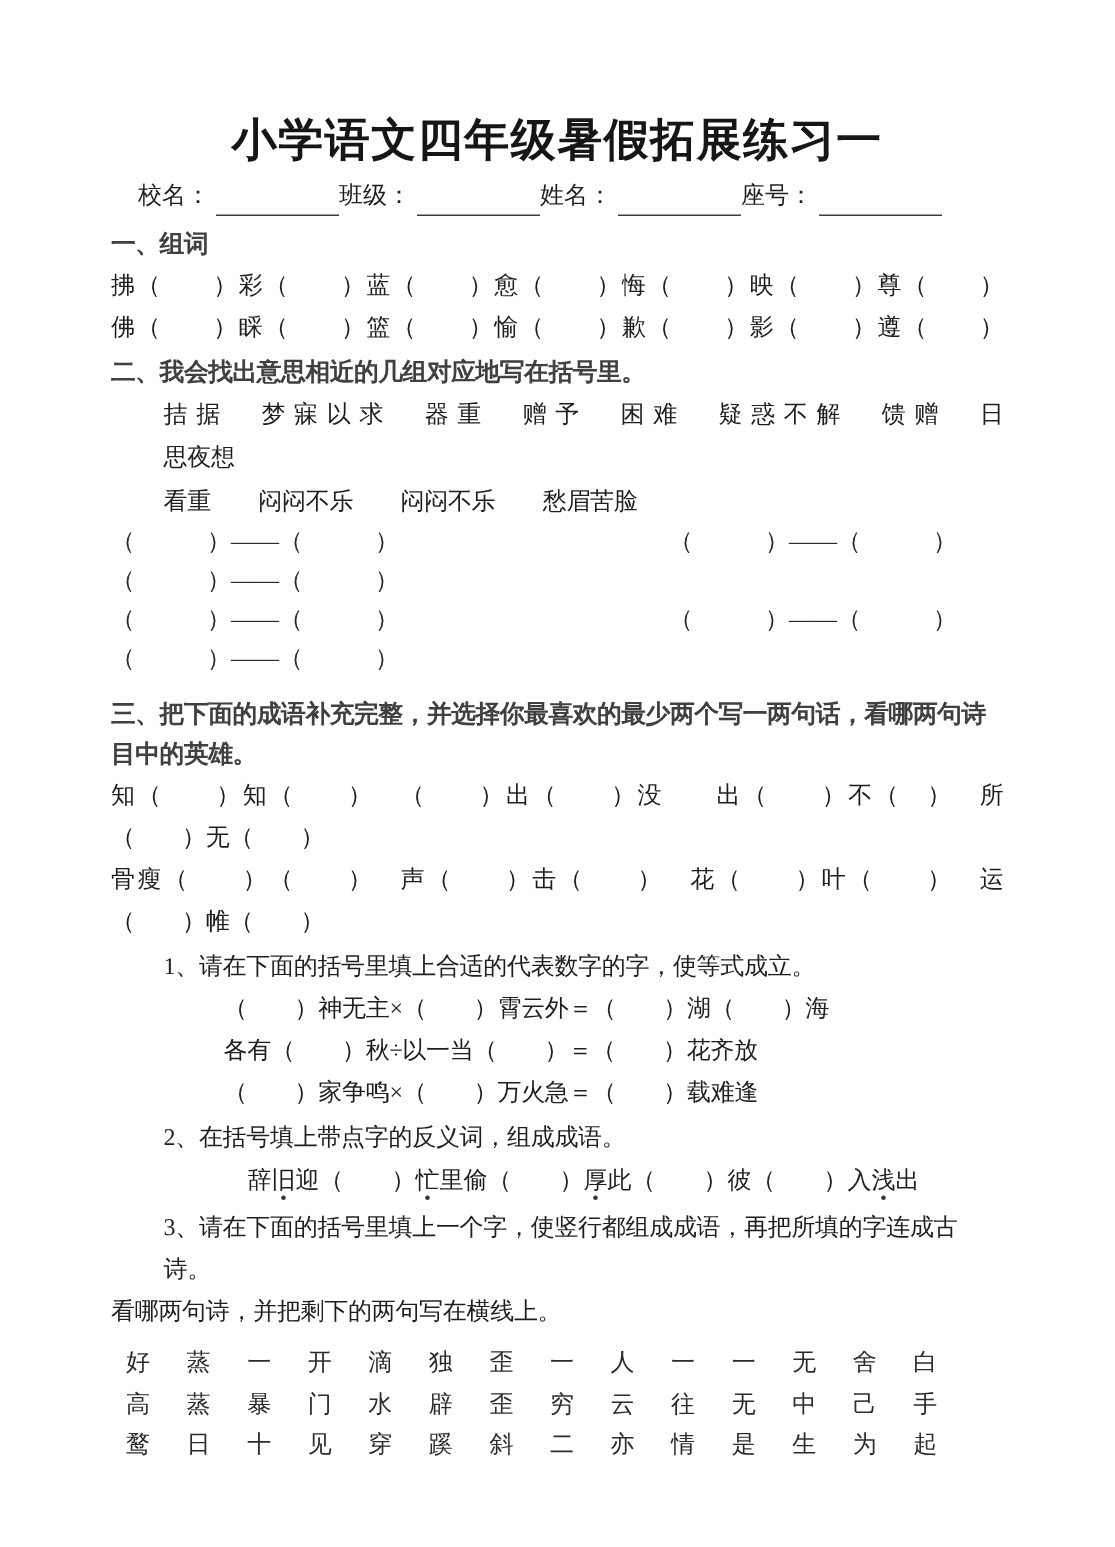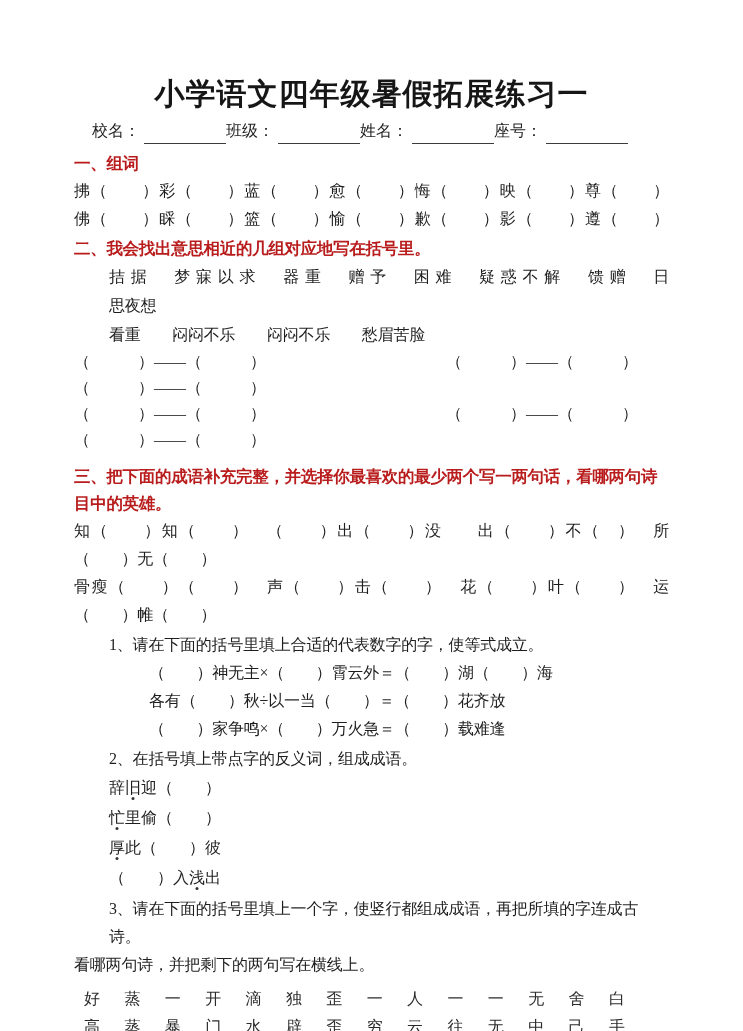--- a/index.html
+++ b/index.html
@@ -16,36 +16,36 @@
     letter-spacing:1px;line-height:32px;margin-bottom:8px;color:#161616;
   }
 
   .info-row{display:flex;align-items:flex-end;
     margin:2px 6px 6px 18px;line-height:26px;}
   .info-field{display:flex;align-items:flex-end;white-space:nowrap;}
   .uline{display:inline-block;width:82px;height:19px;border-bottom:1.5px solid #3c3c3c;margin-left:4px;}
 
   .sec-head{
     font-family:"Liberation Sans","DejaVu Sans",sans-serif;
-    font-weight:700;font-size:16.5px;line-height:27px;color:#b91c1c;
+    font-weight:700;font-size:16.5px;line-height:27px;color:#404040;
     letter-spacing:-0.3px;
   }
   .line{line-height:28px;letter-spacing:-0.2px;}
   .jl{text-align:justify;text-align-last:justify;}
 
   .indent1{padding-left:35px;}
   .indent2{padding-left:75px;}
 
   .pair-row{display:flex;line-height:26px;color:#2a2a2a;}
   .pair-row .pl{width:372px;}
 
   .s3-heading{margin-top:10px;}
   .s4{margin-top:4px;}
 
-  .q2-row{display:flex;justify-content:flex-start;padding-left:35px;line-height:30px;flex-direction:column;}
+  .q2-row{display:flex;justify-content:center;padding-left:35px;line-height:30px;}
   .em-dot{position:relative;}
   .em-dot::after{
     content:"";position:absolute;left:50%;transform:translateX(-50%);
     bottom:-4px;width:3px;height:3px;border-radius:50%;background:#333;
   }
 
   .char-row{display:flex;justify-content:space-between;
     padding:0 44px 0 10px;line-height:27.5px;color:#2b2b2b;}
   .char-row span{display:inline-block;}
 

